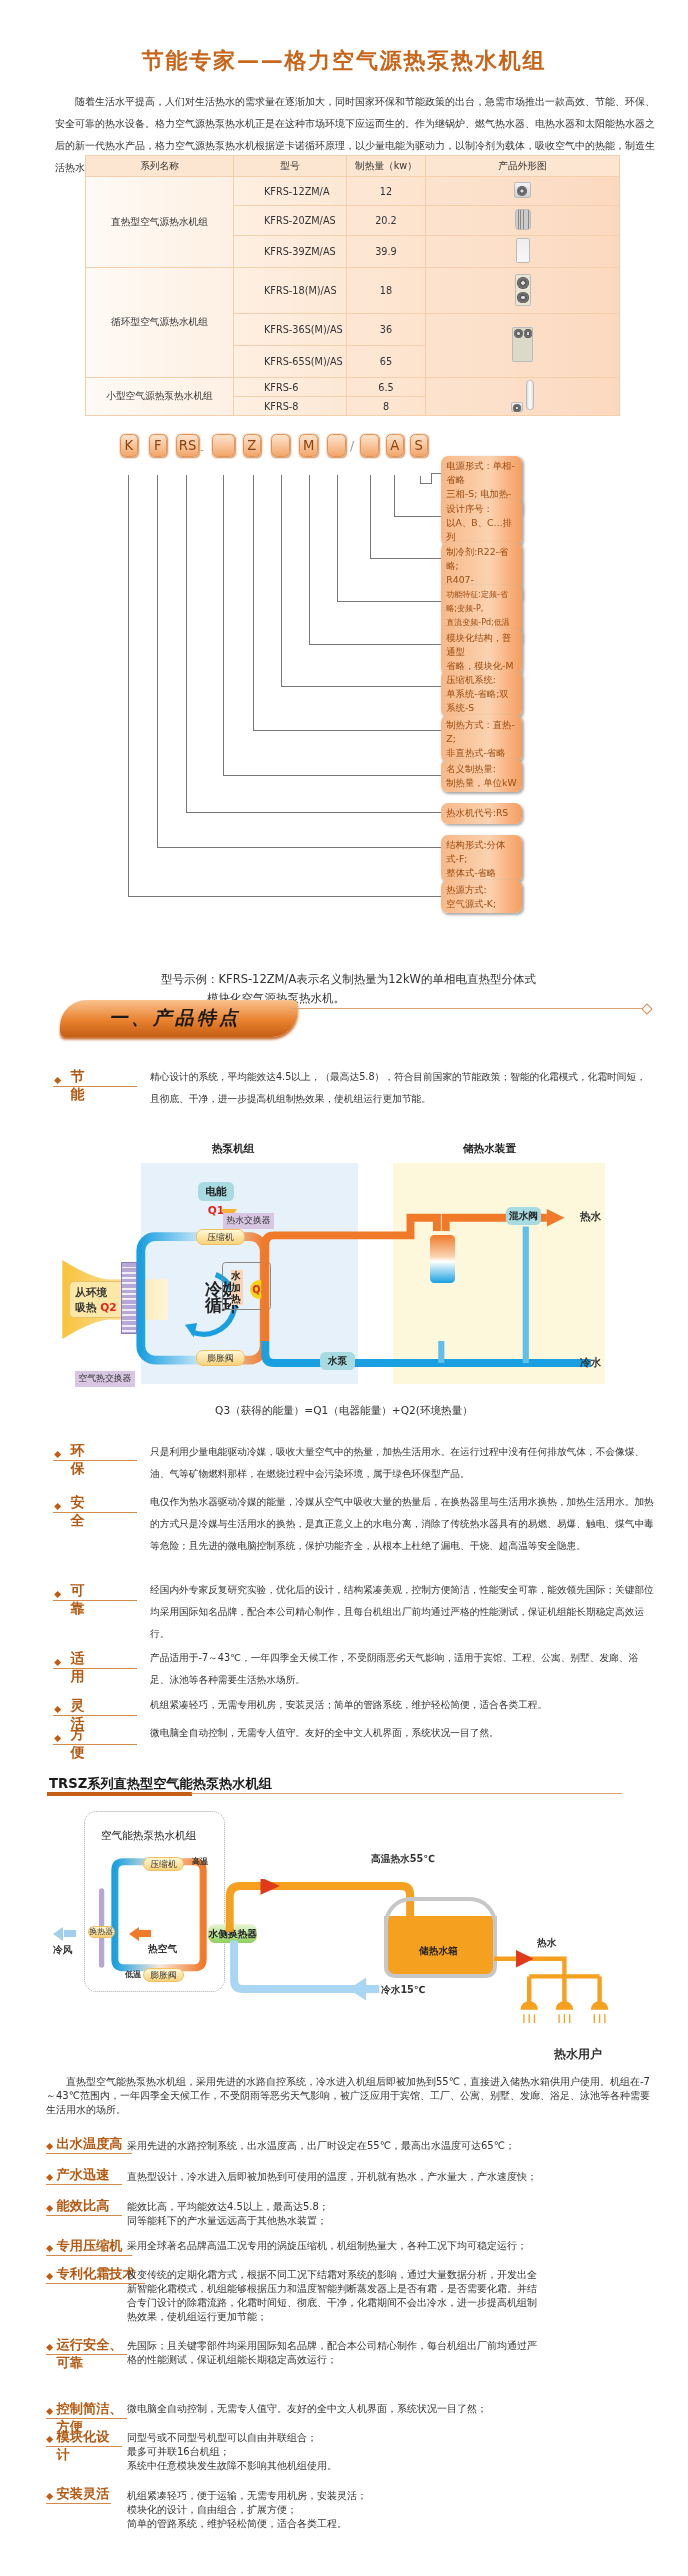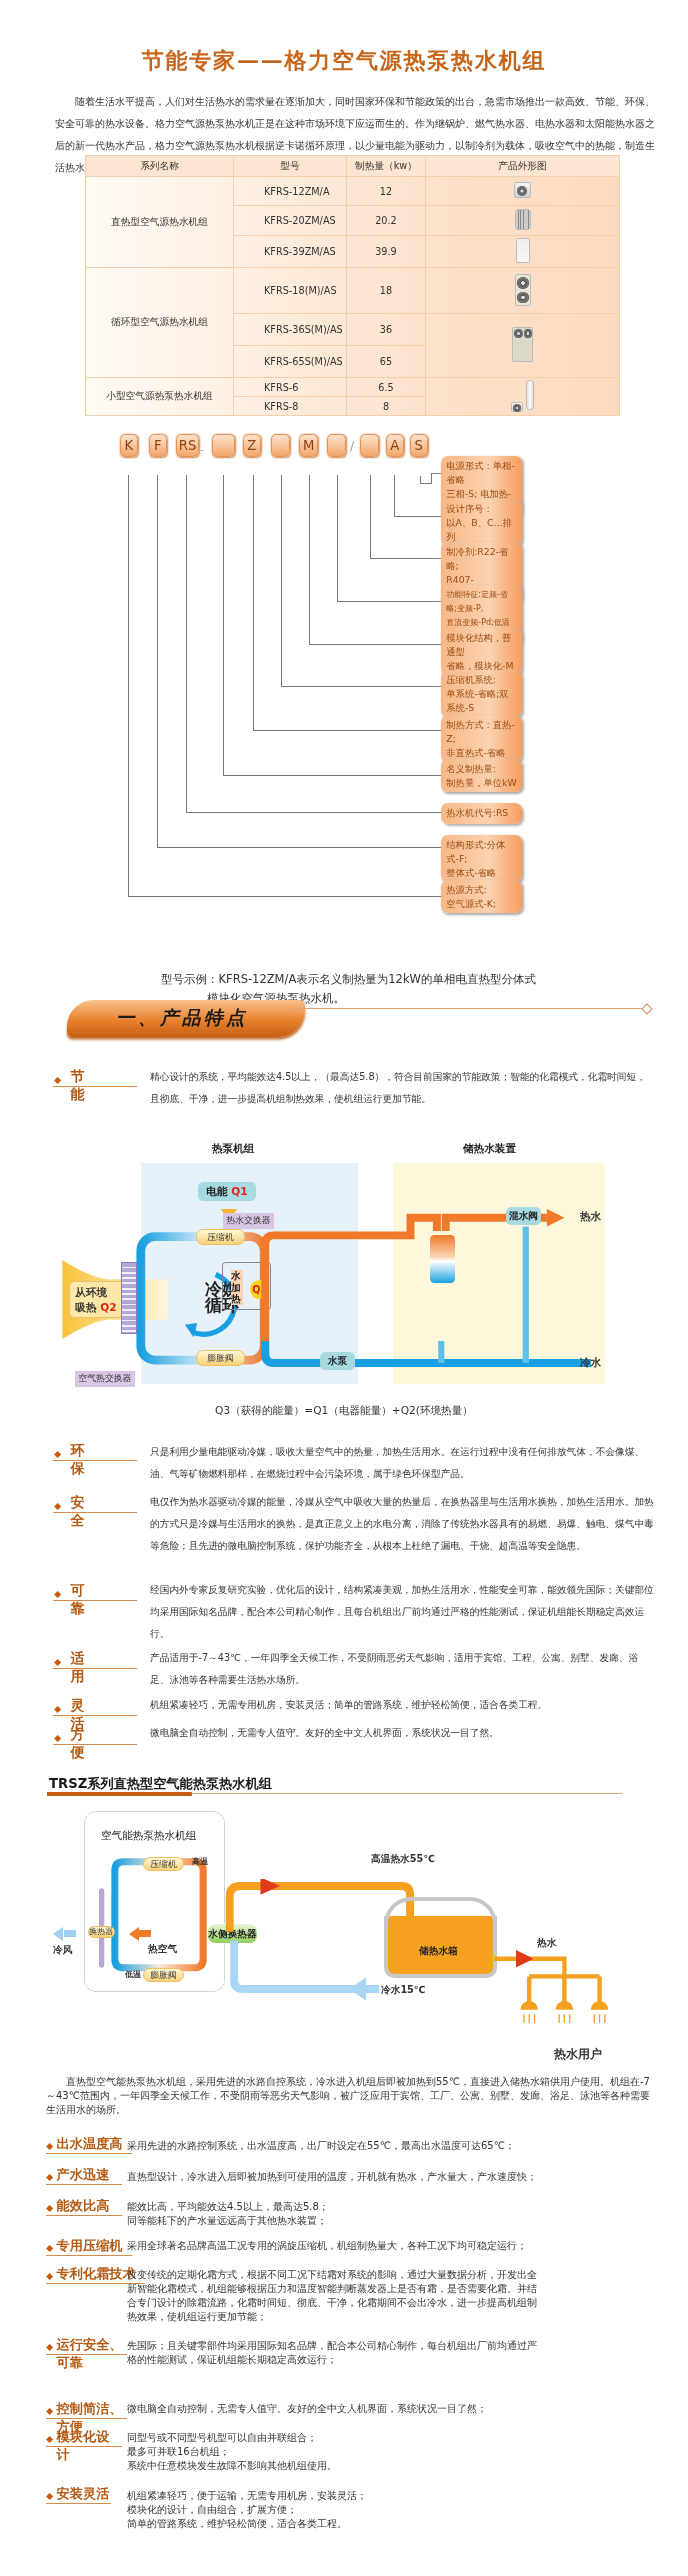--- a/index.html
+++ b/index.html
@@ -14,21 +14,21 @@
 .ptable td.model{text-align:left;padding-left:30px}
 .unit-img{display:inline-block;background:linear-gradient(#f4f4f4,#cfcfcf);border:0.9px solid #bbb;border-radius:1.8px;position:relative}
 .fan{position:absolute;border-radius:50%;background:radial-gradient(circle,#ddd 20%,#555 25%,#777 60%,#444 70%)}
 
 .code-box{position:absolute;top:434px;height:23px;border-radius:5.3px;background:linear-gradient(#fde3cc,#f3a66b);border:0.9px solid #e69150;color:#8a4310;font-size:13.2px;text-align:center;line-height:21px;box-shadow:0.9px 0.9px 1.8px #c98b5a}
 .vline{position:absolute;width:1.3px;background:#777}
 .hline{position:absolute;height:1.3px;background:#777}
 .desc{position:absolute;left:441px;width:81px;border-radius:7px;background:linear-gradient(90deg,#f7b888,#fbd2b0 60%,#f59d5f);color:#9a4c12;font-size:9.3px;line-height:14px;padding:2.6px 5.3px;box-shadow:1.8px 1.8px 2.6px #aaa}
 .example{position:absolute;left:161px;top:970px;font-size:11.5px;line-height:19.4px;color:#333}
 
-.banner{position:absolute;left:67px;top:1000px;width:238px;height:37px;border-radius:26.5px 5.3px 26.5px 5.3px;background:linear-gradient(#fbc28f,#e8822f 55%,#c55e13);box-shadow:0 2.6px 2.6px #c66a2a}
+.banner{position:absolute;left:60px;top:1000px;width:238px;height:37px;border-radius:26.5px 5.3px 26.5px 5.3px;background:linear-gradient(#fbc28f,#e8822f 55%,#c55e13);box-shadow:0 2.6px 2.6px #c66a2a}
 .banner span{position:absolute;left:49px;top:5.3px;font-size:18.5px;font-style:italic;font-weight:bold;color:#1a1a1a;letter-spacing:3.5px}
 .banner-line{position:absolute;left:291px;top:1008px;width:355px;height:0.9px;background:#e0a070}
 .diamond{position:absolute;width:8px;height:8px;border:0.9px solid #d88a50;transform:rotate(45deg);background:#fff}
 
 .flabel{position:absolute;left:53px;font-size:14px;font-weight:bold;color:#b45a12;width:84px;border-bottom:0.9px solid #d68a4a;padding-left:17.6px;height:19.4px}
 .flabel .dot{position:absolute;left:1.8px;top:9.7px;width:5.3px;height:5.3px;background:#c45c10;transform:rotate(45deg)}
 .flabel .t{letter-spacing:26.5px}
 .ftext{position:absolute;left:150px;width:505px;font-size:9.7px;line-height:22px;color:#333}
 .formula{position:absolute;left:0;width:688px;text-align:center;top:1404px;font-size:10.6px;color:#333}
 
@@ -229,21 +229,21 @@
           <stop offset="0" stop-color="#1aa0e0"></stop>
           <stop offset="0.55" stop-color="#e0f0fa"></stop>
           <stop offset="1" stop-color="#f07a2a"></stop>
         </linearGradient>
     </defs>
     <rect x="10" y="12" width="140" height="140" rx="16" fill="none" stroke="url(#gl)" stroke-width="10"></rect>
     <path d="M95 55 A32 32 0 1 1 68 120" fill="none" stroke="#1aa0e0" stroke-width="6"></path>
     <polygon points="60,112 74,110 70,126" fill="#1aa0e0"></polygon>
   </svg>
   <div class="abs" style="left:121px;top:1262px;width:16px;height:72px;background:#b5a8d6;border:1.8px solid #8a7cc0;background-image:repeating-linear-gradient(#b5a8d6 0 3.5px,#f0eef8 3.5px 5.3px)"></div>
-  <div class="tealbox" style="left:198px;top:1182px;width:58px;height:19.4px;line-height:19.4px"><span>电能</span> <span style="color:#e2231a">Q1</span></div>
+  <div class="tealbox" style="left:198px;top:1182px;width:36px;height:19.4px;line-height:19.4px"><span>电能</span> <span style="color:#e2231a">Q1</span></div>
   <div class="abs" style="left:221px;top:1209px;width:0;height:0;border-left:8.8px solid transparent;border-right:8.8px solid transparent;border-top:12.4px solid #f5b331"></div>
   <div class="pill" style="left:196px;top:1229px;width:49px;height:16px;line-height:14px">压缩机</div>
   <div class="pill" style="left:196px;top:1350px;width:49px;height:16px;line-height:14px">膨胀阀</div>
   <div class="abs" style="left:205px;top:1281px;font-size:17px;font-weight:bold;line-height:16px;color:#222">
       <div>冷媒</div>
       <div>循环</div>
     </div>
   <div class="abs" style="left:222px;top:1262px;width:49px;height:48px;border:0.9px solid #888;border-radius:3.5px"></div>
   <div class="abs" style="left:231px;top:1270px;width:12.4px;font-size:9.7px;font-weight:bold;line-height:11.5px;color:#222;background:#fbd4b4">水加热</div>
   <div class="abs" style="left:250px;top:1280px;width:19.4px;height:19.4px;border-radius:50%;background:#f9d11a;color:#e2231a;font-size:9.7px;font-weight:bold;text-align:center;line-height:19.4px">Q3</div>
@@ -267,21 +267,21 @@
 
 <div class="formula">Q3（获得的能量）=Q1（电器能量）+Q2(环境热量）</div>
 
 <div class="flabel" style="top:1442px"><i class="dot"></i><span class="t">环保</span></div>
 <p class="ftext" style="top:1441px">只是利用少量电能驱动冷媒，吸收大量空气中的热量，加热生活用水。在运行过程中没有任何排放气体，不会像煤、油、气等矿物燃料那样，在燃烧过程中会污染环境，属于绿色环保型产品。</p>
 
 <div class="flabel" style="top:1494px"><i class="dot"></i><span class="t">安全</span></div>
 <p class="ftext" style="top:1491px">电仅作为热水器驱动冷媒的能量，冷媒从空气中吸收大量的热量后，在换热器里与生活用水换热，加热生活用水。加热的方式只是冷媒与生活用水的换热，是真正意义上的水电分离，消除了传统热水器具有的易燃、易爆、触电、煤气中毒等危险；且先进的微电脑控制系统，保护功能齐全，从根本上杜绝了漏电、干烧、超高温等安全隐患。</p>
 
 <div class="flabel" style="top:1582px"><i class="dot"></i><span class="t">可靠</span></div>
-<p class="ftext" style="top:1579px">经国内外专家反复研究实验，优化后的设计，结构紧凑美观，加热生活用水，性能安全可靠，能效领先国际；关键部位均采用国际知名品牌，配合本公司精心制作，且每台机组出厂前均通过严格的性能测试，保证机组能长期稳定高效运行。</p>
+<p class="ftext" style="top:1579px">经国内外专家反复研究实验，优化后的设计，结构紧凑美观，控制方便简洁，性能安全可靠，能效领先国际；关键部位均采用国际知名品牌，配合本公司精心制作，且每台机组出厂前均通过严格的性能测试，保证机组能长期稳定高效运行。</p>
 
 <div class="flabel" style="top:1650px"><i class="dot"></i><span class="t">适用</span></div>
 <p class="ftext" style="top:1647px">产品适用于-7～43℃，一年四季全天候工作，不受阴雨恶劣天气影响，适用于宾馆、工程、公寓、别墅、发廊、浴足、泳池等各种需要生活热水场所。</p>
 
 <div class="flabel" style="top:1697px"><i class="dot"></i><span class="t">灵活</span></div>
 <p class="ftext" style="top:1694px">机组紧凑轻巧，无需专用机房，安装灵活；简单的管路系统，维护轻松简便，适合各类工程。</p>
 
 <div class="flabel" style="top:1726px"><i class="dot"></i><span class="t">方便</span></div>
 <p class="ftext" style="top:1722px">微电脑全自动控制，无需专人值守。友好的全中文人机界面，系统状况一目了然。</p>
 
@@ -301,21 +301,21 @@
         </linearGradient>
       </defs>
     <path d="M20 120 L20 20 Q20 10 30 10 L110 10 Q120 10 120 20 L120 120 Q120 130 110 130 L30 130 Q20 130 20 120" fill="none" stroke="url(#g2)" stroke-width="8"></path>
     <rect x="2" y="40" width="6" height="90" rx="3" fill="#b5a8d6"></rect>
   </svg>
   <div class="pill" style="left:143px;top:1857px;width:41px;height:14px;line-height:12.4px">压缩机</div>
   <div class="pill" style="left:143px;top:1968px;width:41px;height:14px;line-height:12.4px">膨胀阀</div>
   <div class="abs" style="left:192px;top:1856px;font-size:8px;font-weight:bold">高温</div>
   <div class="abs" style="left:125px;top:1969px;font-size:8px;font-weight:bold">低温</div>
   <div class="pill" style="left:88px;top:1926px;width:26.5px;height:12.4px;line-height:10.6px;font-size:8px">换热器</div>
-  <div class="abs" style="left:208px;top:1924px;width:49px;height:19.4px;border-radius:7px;background:linear-gradient(#e9f7d8,#8fcf5a);text-align:center;line-height:19.4px;font-size:9.7px;font-weight:bold;color:#222">水侧换热器</div>
+  <div class="abs" style="left:208px;top:1924px;width:49px;height:19.4px;border-radius:7px;background:linear-gradient(#e9f7d8,#8fcf5a);text-align:right;line-height:19.4px;font-size:9.7px;font-weight:bold;color:#222">水侧换热器</div>
   <div class="abs" style="left:53px;top:1927px;width:0;height:0;border-top:7px solid transparent;border-bottom:7px solid transparent;border-right:10.6px solid #9fd0ef"></div>
   <div class="abs" style="left:64px;top:1930px;width:12.4px;height:7px;background:#9fd0ef"></div>
   <div class="abs" style="left:53px;top:1944px;font-size:9.7px;font-weight:bold">冷风</div>
   <div class="abs" style="left:129px;top:1927px;width:0;height:0;border-top:7px solid transparent;border-bottom:7px solid transparent;border-right:10.6px solid #f07a2a"></div>
   <div class="abs" style="left:139px;top:1930px;width:12.4px;height:7px;background:#f07a2a"></div>
   <div class="abs" style="left:148px;top:1943px;font-size:9.7px;font-weight:bold">热空气</div>
 
   <svg class="abs" style="left:225px;top:1879px" width="423" height="176" viewBox="0 0 480 200">
     <path d="M5 60 L5 20 Q5 8 17 8 L200 8 Q210 8 210 18 L210 90" fill="none" stroke="#f5a01e" stroke-width="9"></path>
     <polygon points="40,-2 62,8 40,18" fill="#e03a1a"></polygon>

